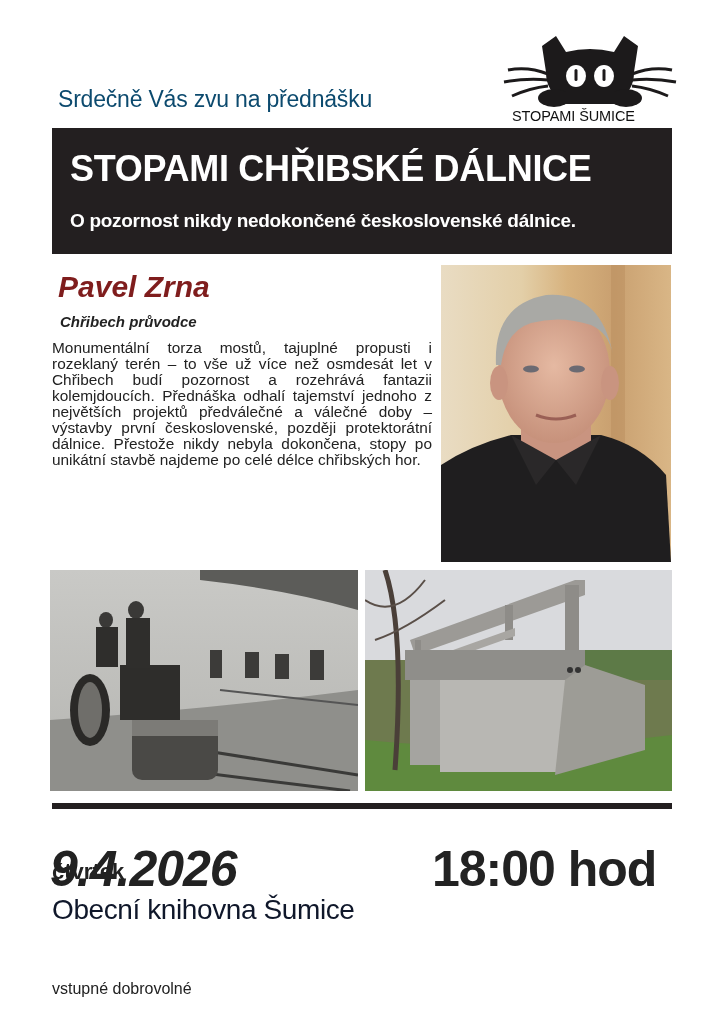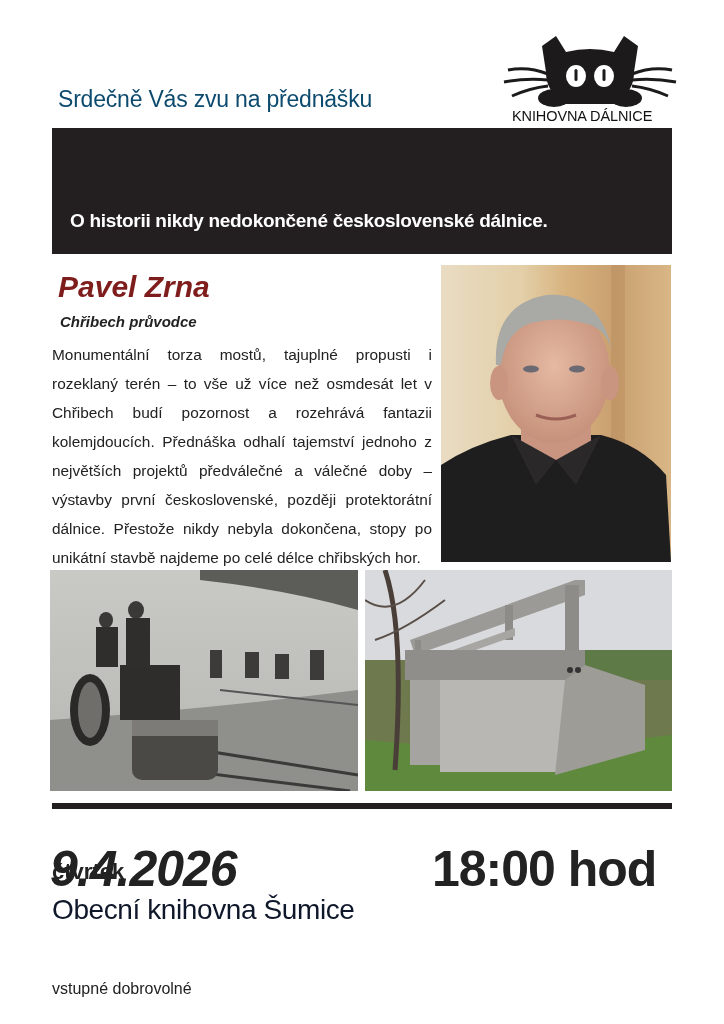--- a/index.html
+++ b/index.html
@@ -15,21 +15,21 @@
   .logo svg { position: absolute; left: 0; top: 0; }
   .logo-text { position: absolute; left: 12px; top: 72px; font-size: 14.5px; color: #111; letter-spacing: -0.1px; }
 
   .title-box { left: 52px; top: 128px; width: 620px; height: 126px; background: #231f20; }
   .title { position: absolute; left: 18px; top: 20px; color: #fff; font-size: 36px; font-weight: bold; letter-spacing: -0.3px; }
   .subtitle { position: absolute; left: 18px; top: 82px; color: #fff; font-size: 19px; font-weight: bold; letter-spacing: -0.3px; }
 
   
   .speaker-name { left: 58px; top: 270px; font-size: 30px; font-weight: bold; font-style: italic; color: #7f1d1d; }
   .speaker-role { left: 60px; top: 313px; font-size: 15px; font-weight: bold; font-style: italic; color: #222; }
-  .bio { left: 52px; top: 340px; width: 380px; font-size: 15.4px; line-height: 29px; text-align: justify; color: #222; hyphens: manual; }
+  .bio { left: 52px; top: 340px; width: 380px; font-size: 15.4px; line-height: 16px; text-align: justify; color: #222; hyphens: manual; }
 
   
   .photo { overflow: hidden; }
   .portrait { left: 441px; top: 265px; width: 230px; height: 297px; }
   .hist { left: 50px; top: 570px; width: 308px; height: 221px; }
   .bridge { left: 365px; top: 570px; width: 307px; height: 221px; }
 
   
   .divider { left: 52px; top: 803px; width: 620px; height: 6px; background: #231f20; }
   .day { left: 52px; top: 816px; font-size: 22px; font-weight: bold; color: #222; margin-top: 43px; }
@@ -58,25 +58,26 @@
     <rect x="102.5" y="33" width="3" height="12" rx="1.5" fill="#1c1a1b"></rect>
 
     <path d="M48 38 Q28 30 8 34" stroke="#1c1a1b" stroke-width="3" fill="none"></path>
     <path d="M48 44 Q26 42 4 46" stroke="#1c1a1b" stroke-width="3" fill="none"></path>
     <path d="M48 50 Q30 52 12 60" stroke="#1c1a1b" stroke-width="3" fill="none"></path>
 
     <path d="M132 38 Q152 30 172 34" stroke="#1c1a1b" stroke-width="3" fill="none"></path>
     <path d="M132 44 Q154 42 176 46" stroke="#1c1a1b" stroke-width="3" fill="none"></path>
     <path d="M132 50 Q150 52 168 60" stroke="#1c1a1b" stroke-width="3" fill="none"></path>
   </svg>
-  <div class="logo-text">KNIHOVNA DÁLNICE</div>
+  <div class="logo-text">STOPAMI ŠUMICE</div>
 </div>
 
 <div class="abs title-box">
-  <div class="subtitle">O historii nikdy nedokončené československé dálnice.</div>
+  <div class="title">STOPAMI CHŘIBSKÉ DÁLNICE</div>
+  <div class="subtitle">O pozornost nikdy nedokončené československé dálnice.</div>
 </div>
 
 <div class="abs speaker-name">Pavel Zrna</div>
 <div class="abs speaker-role">Chřibech průvodce</div>
 <div class="abs bio">Monumentální torza mostů, tajuplné propusti i rozeklaný terén – to vše už více než osmdesát let v Chřibech budí pozornost a rozehrává fan­tazii kolemjdoucích. Přednáška odhalí tajem­ství jednoho z největších projektů předválečné a válečné doby – výstavby první českosloven­ské, později protektorátní dálnice. Přestože nikdy nebyla dokončena, stopy po unikátní stavbě najdeme po celé délce chřibských hor.</div>
 
 <div class="abs photo portrait">
   <svg width="230" height="297" viewBox="0 0 230 297">
     <defs>
       <linearGradient id="wall" x1="0" y1="0" x2="1" y2="0">

